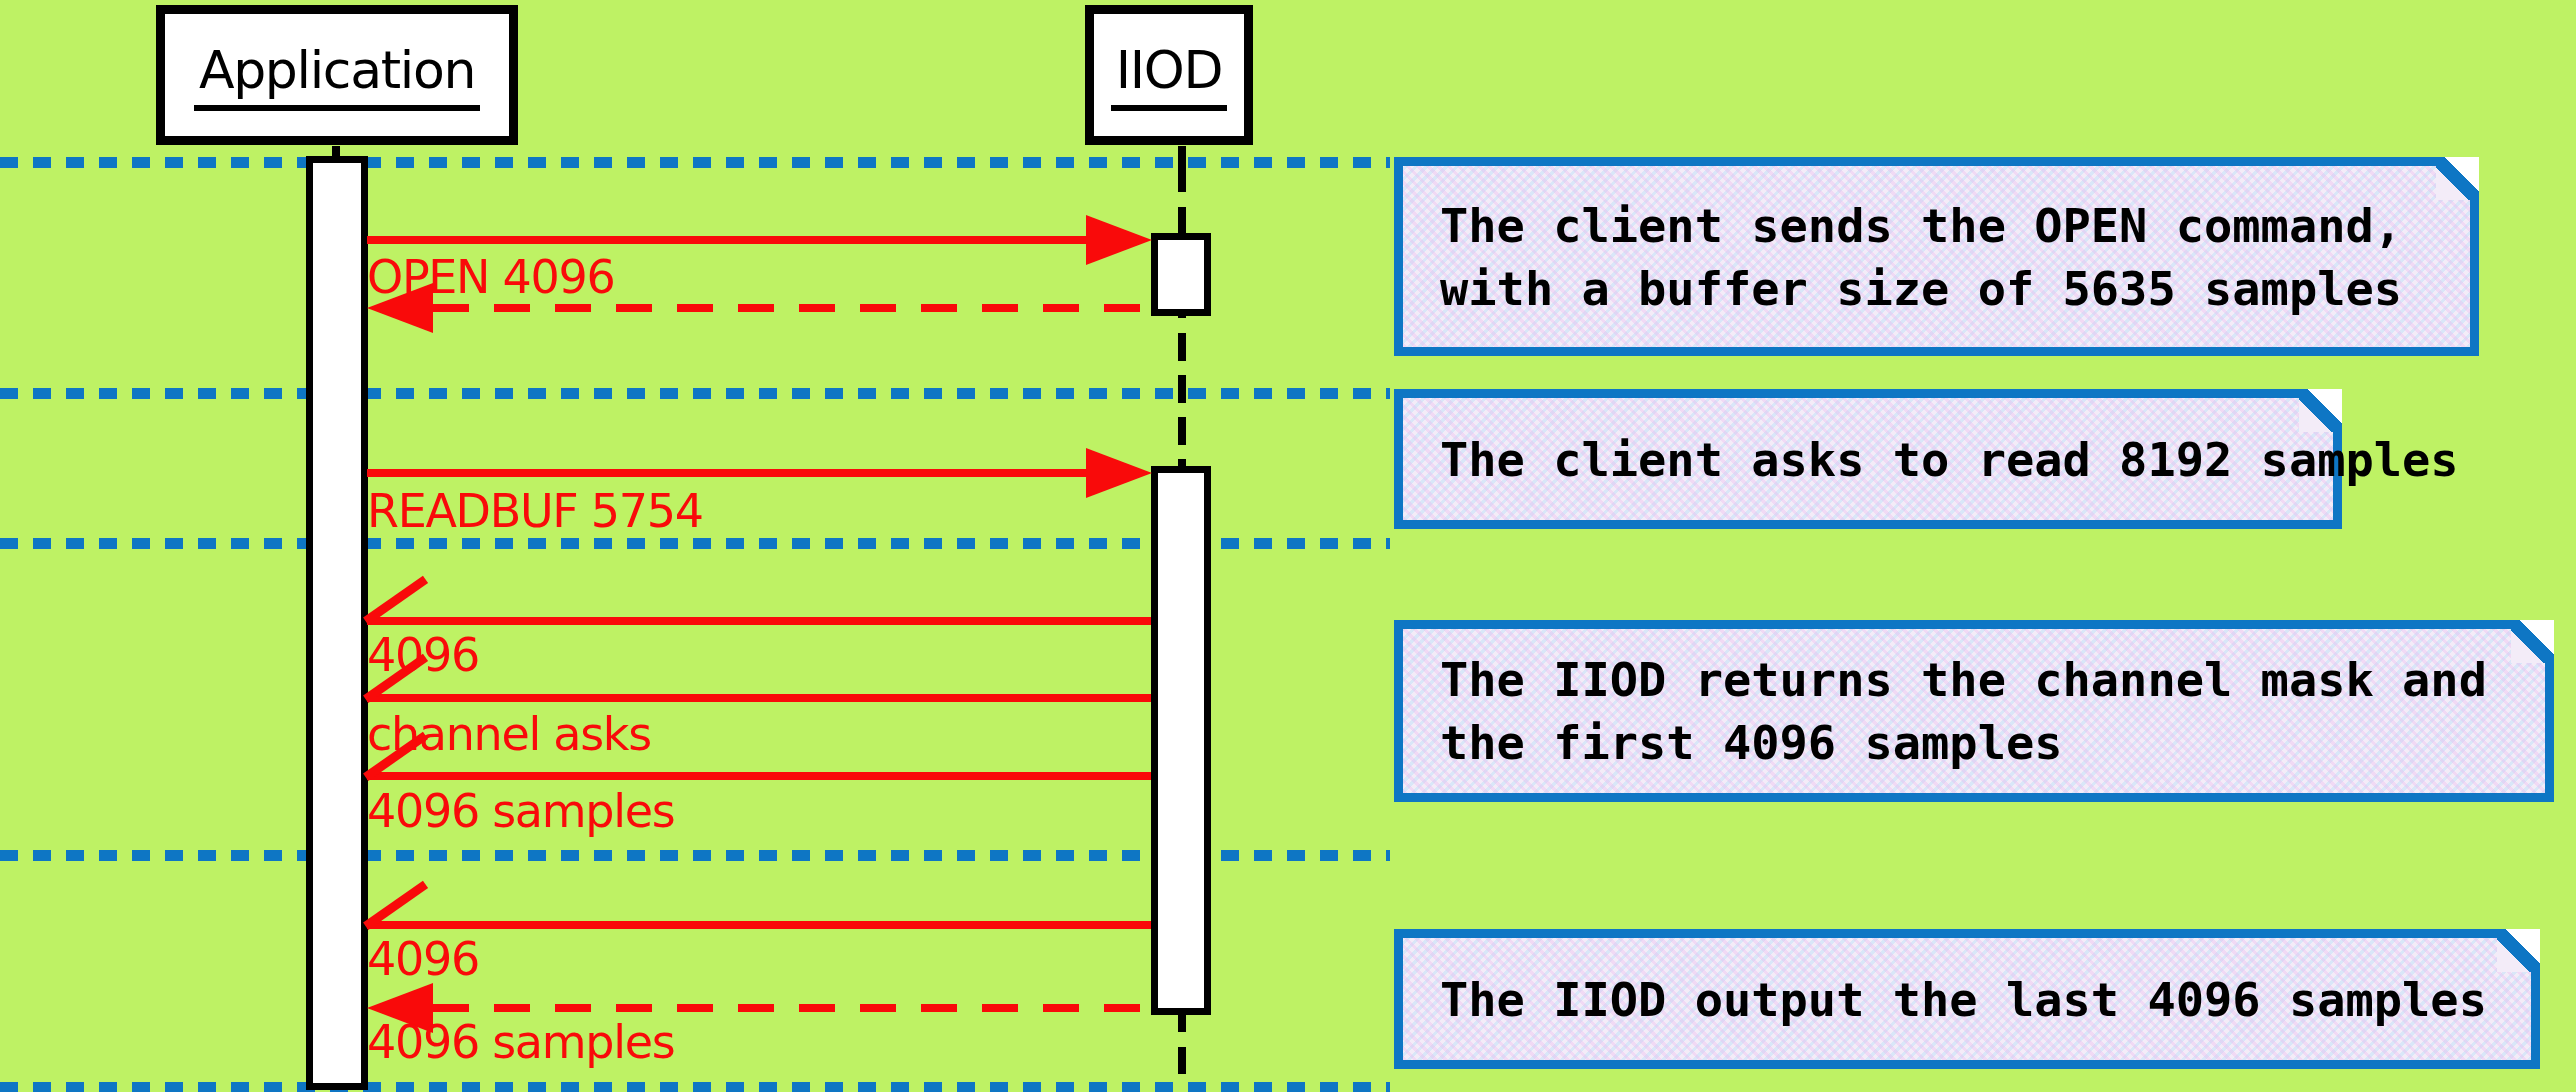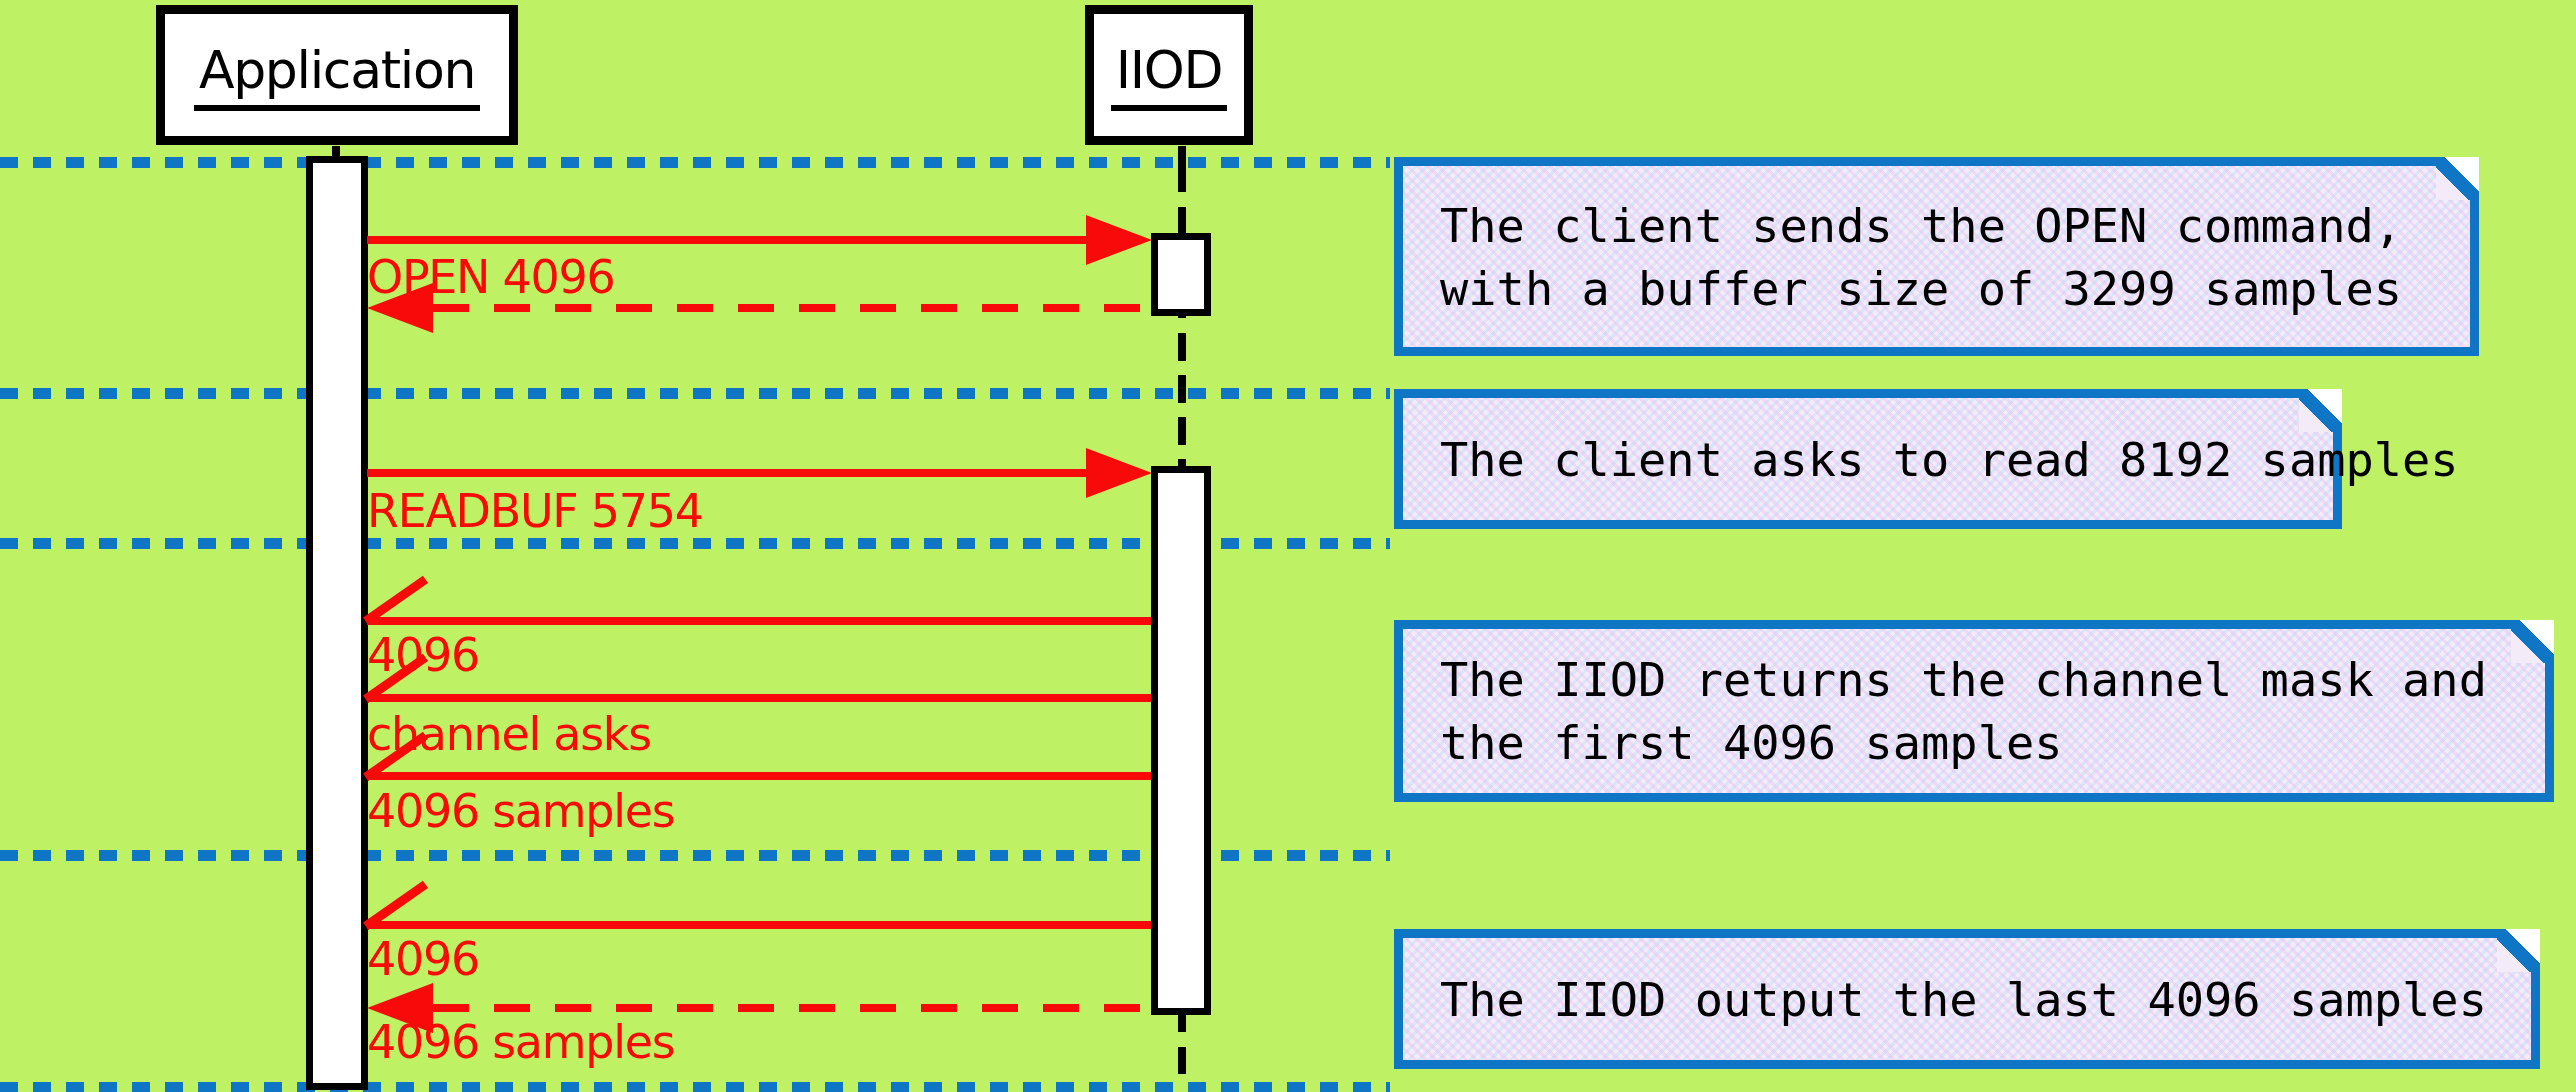--- a/index.html
+++ b/index.html
@@ -74,21 +74,21 @@
   
   .note{
     position:absolute;box-sizing:border-box;z-index:2;
     background-color:var(--note-fill);
     background-image:
       repeating-linear-gradient(45deg, rgba(236,183,238,.35) 0 3.3px, transparent 3.3px 7.2px),
       repeating-linear-gradient(-45deg, rgba(169,221,248,.35) 0 3.3px, transparent 3.3px 7.2px);
     border:9.2px solid var(--blue);
     display:flex;flex-direction:column;justify-content:center;
     padding-left:37px;
-    font-family:"DejaVu Sans Mono", monospace;font-weight:normal;
+    font-family:"DejaVu Sans Mono", monospace;font-weight:bold;
     font-size:47px;line-height:63px;color:var(--black);white-space:nowrap;
   }
   .fold{
     position:absolute;top:-9.2px;right:-9.2px;width:43px;height:43px;z-index:3;
     background:linear-gradient(225deg, #ffffff 0 40%, var(--blue) 40% 62%, var(--note-fill) 62%);
   }
 </style>
 </head>
 <body>
 
@@ -158,21 +158,21 @@
 
   <div>
     <div class="head-left" style="left:367px;top:983px"></div>
     <div class="mline dashed" style="left:433px;top:1004px;width:719px"></div>
     <div class="msg-label" style="top:1015px">4096 samples</div>
   </div>
 
   <div class="note" style="left:1394px;top:157px;width:1085px;height:199px">
     <div class="fold"></div>
     <div>The client sends the OPEN command,</div>
-    <div>with a buffer size of 3299 samples</div>
+    <div>with a buffer size of 5635 samples</div>
   </div>
 
   <div class="note" style="left:1394px;top:389px;width:948px;height:140px">
     <div class="fold"></div>
     <div>The client asks to read 8192 samples</div>
   </div>
 
   <div class="note" style="left:1394px;top:620px;width:1160px;height:182px">
     <div class="fold"></div>
     <div>The IIOD returns the channel mask and</div>

